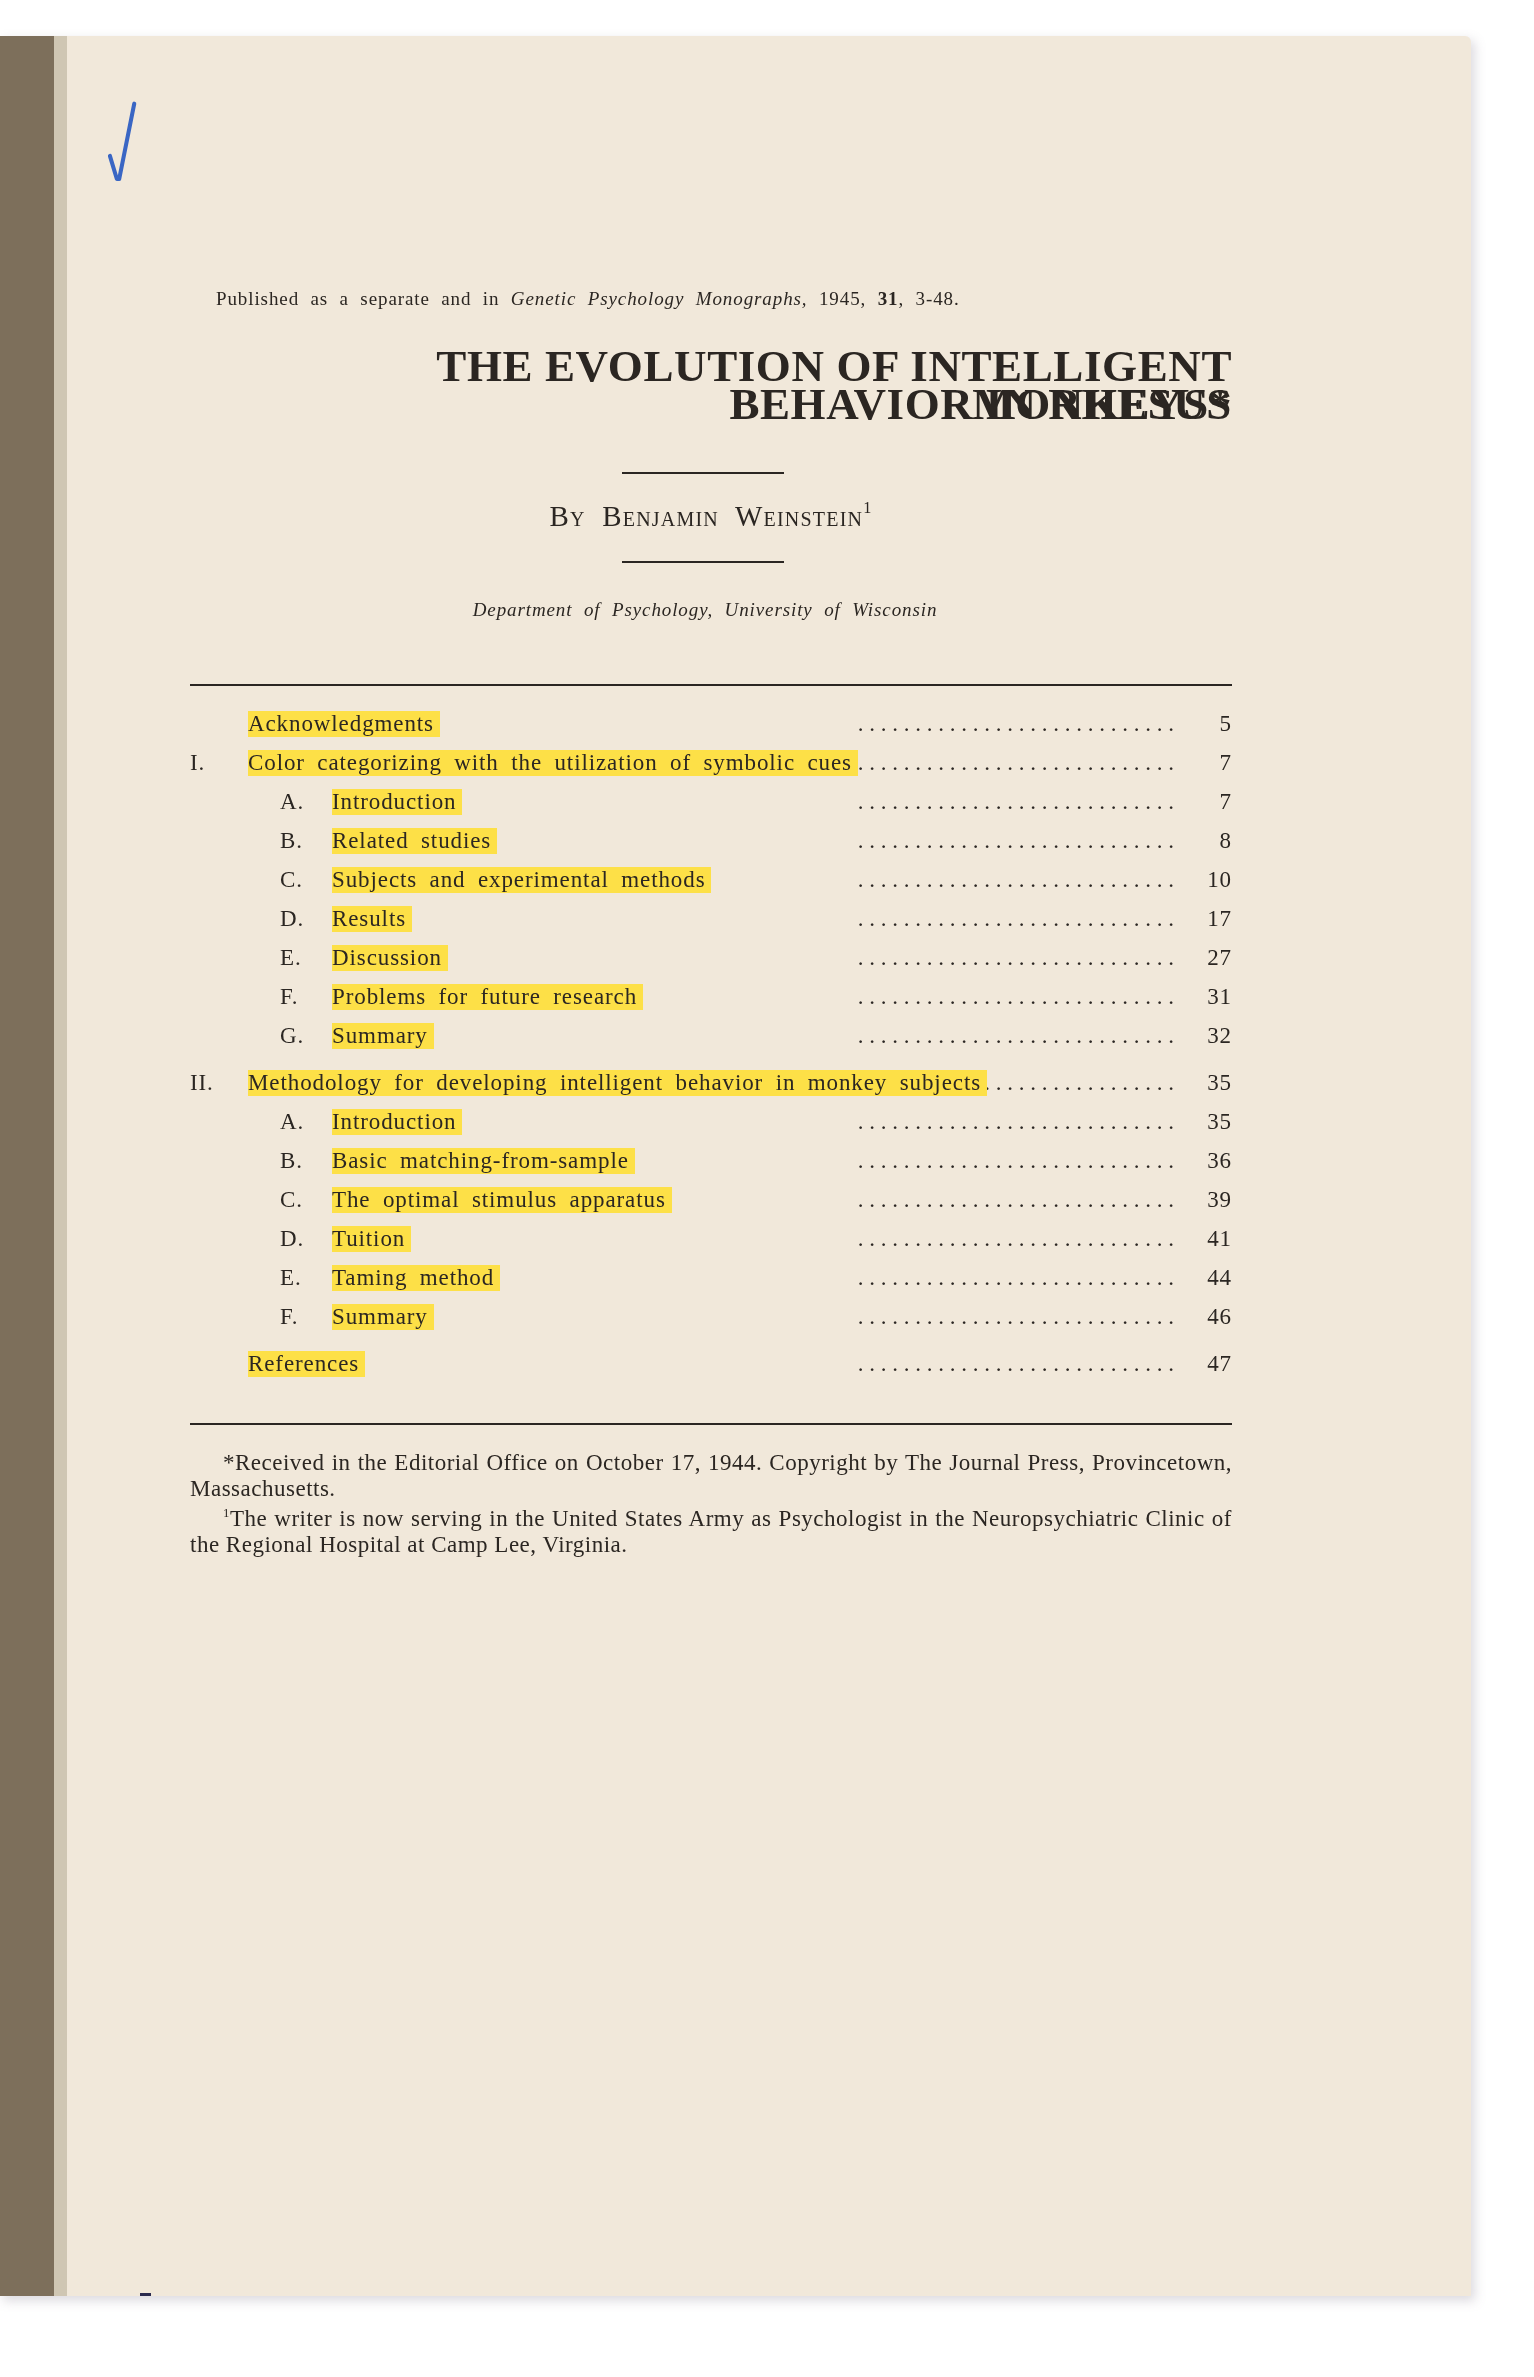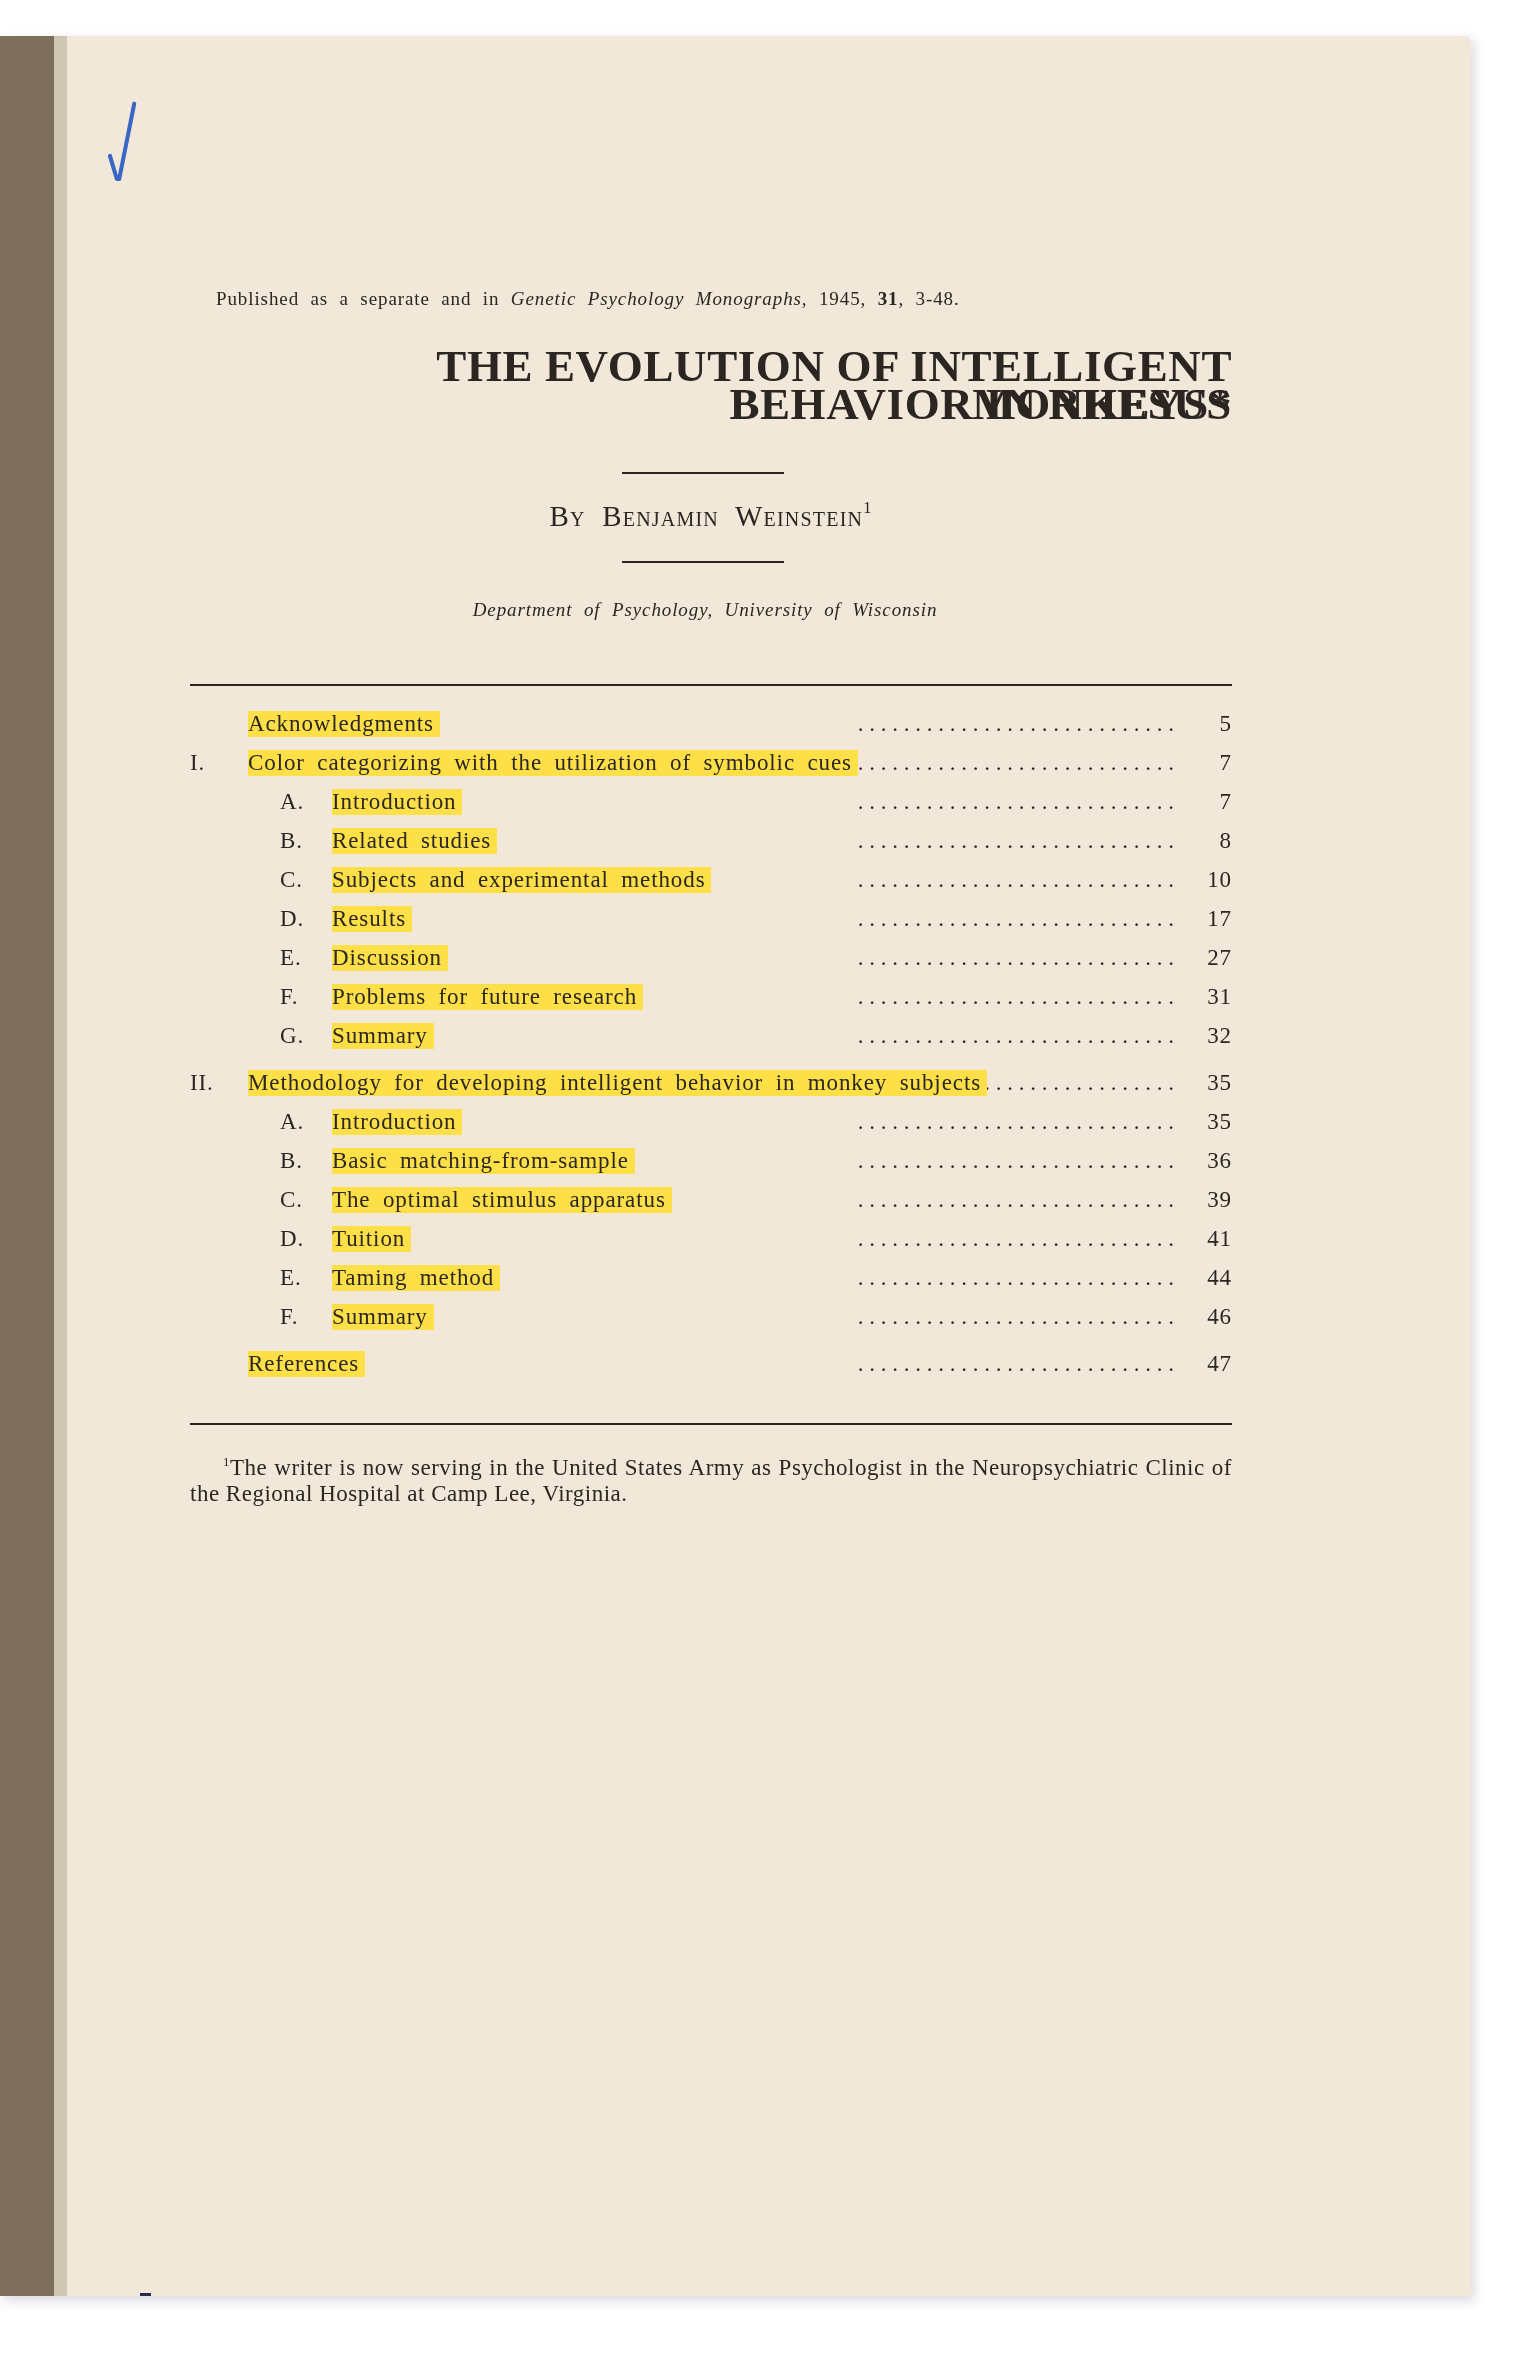--- a/index.html
+++ b/index.html
@@ -311,15 +311,16 @@
   <div class="toc-row level-ref gap-before">
     <span class="leader">.   .   .   .   .   .   .   .   .   .   .   .   .   .   .   .   .   .   .   .   .   .   .   .   .   .   .   .</span>
     <span class="label">References</span>
     <span class="page-no">47</span>
   </div>
 </div>
 
 <div class="long-rule bottom"></div>
 
 <div class="footnotes">
+  <p><span>*</span><span>Received in the Editorial Office on October 17, 1944.  Copyright by The Journal Press, Provincetown, Massachusetts.</span></p>
   <p><sup>1</sup><span>The writer is now serving in the United States Army as Psychologist in the Neuropsychiatric Clinic of the Regional Hospital at Camp Lee, Virginia.</span></p>
 </div>
 
 
 </body></html>

